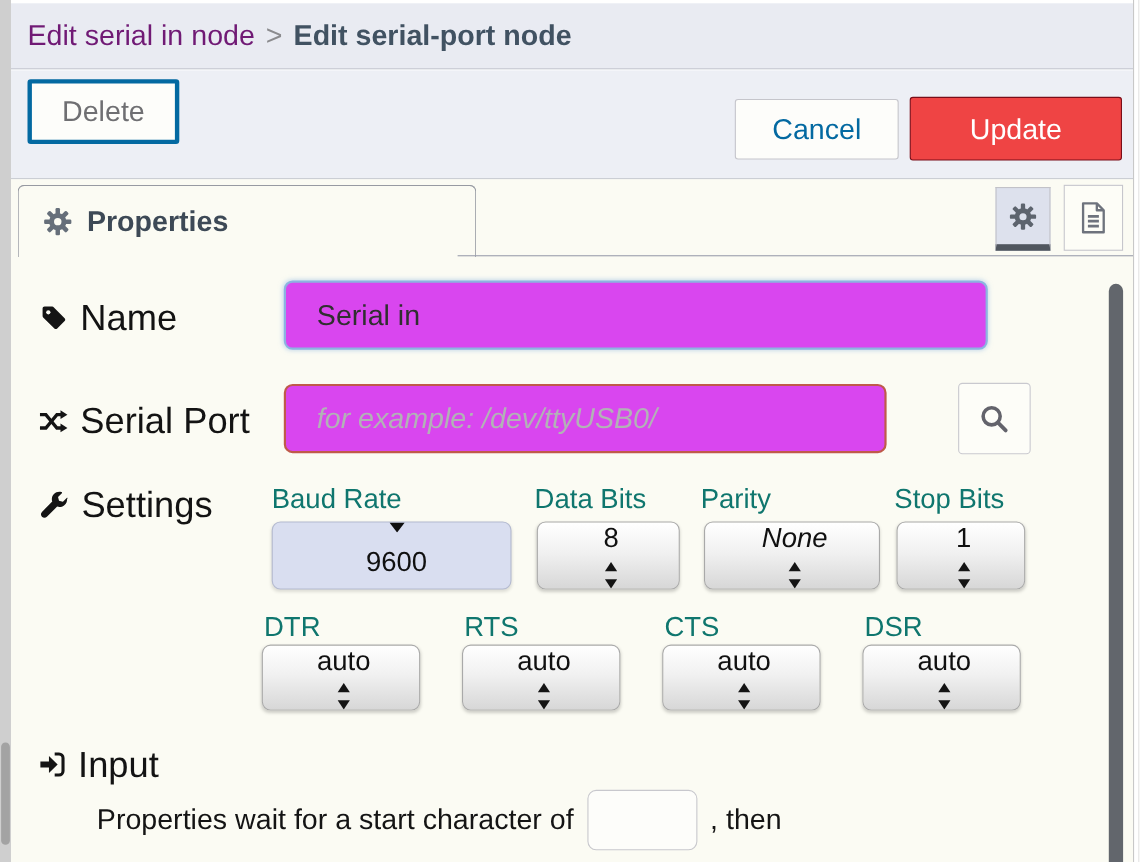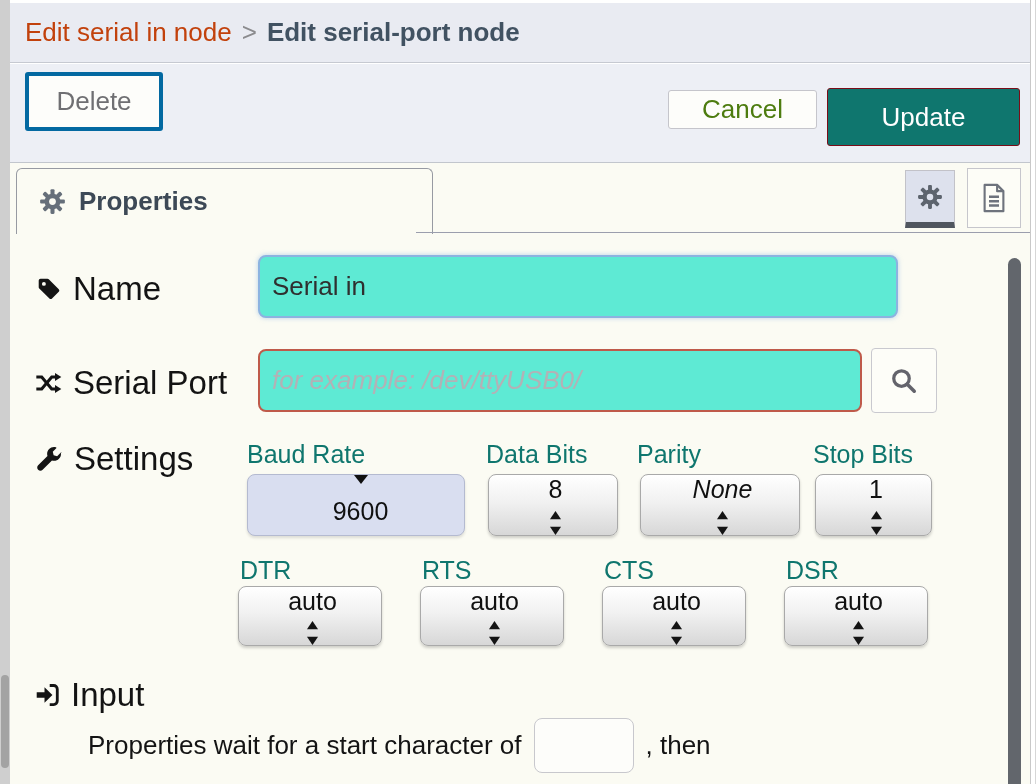--- a/index.html
+++ b/index.html
@@ -11,49 +11,49 @@
   .left-strip { position:absolute; left:0; top:0; width:10px; height:784px; background:#cfcfcf; }
   .left-strip-thumb { position:absolute; left:1px; top:675px; width:8px; height:93px; background:#a3a3a3; border-radius:4px; }
 
   
   .right-gutter { position:absolute; left:1030px; top:0; width:6px; height:784px; background:#ffffff; border-left:1px solid #c8c8c8; border-right:1px solid #d6d6d6; }
 
   .top-sliver { position:absolute; left:10px; top:0; width:1020px; height:3px; background:#ffffff; }
 
   
   .tray-header { position:absolute; left:10px; top:3px; width:1020px; height:60px; background:#e9ebf2; border-bottom:1px solid #c6c9d1; display:flex; align-items:center; padding-left:15px; font-size:26px; }
-  .bc-parent { color:#c2410c; }
+  .bc-parent { color:#701a75; }
   .bc-sep { color:#8b8b8e; margin:0 10px; }
   .bc-current { color:#415262; font-weight:bold; }
 
   
   .toolbar { position:absolute; left:10px; top:64px; width:1020px; height:99px; background:#edeff5; border-bottom:1px solid #c2c6cd; }
   .btn { position:absolute; display:flex; align-items:center; justify-content:center; font-size:26px; border-radius:3px; cursor:pointer; }
   .btn-delete { left:15px; top:8px; width:138px; height:59px; background:#fdfdfa; border:4px solid #0369a1; color:#6f6f72; }
-  .btn-cancel { left:658px; top:26px; width:149px; height:39px; background:#fdfdfa; border:1px solid #c5c5cb; color:#4d7c0f; }
-  .btn-update { left:817px; top:24px; width:193px; height:58px; background:#0f766e; border:1px solid #7a0d18; color:#ffffff; }
+  .btn-cancel { left:658px; top:26px; width:149px; height:55px; background:#fdfdfa; border:1px solid #c5c5cb; color:#0369a1; }
+  .btn-update { left:817px; top:24px; width:193px; height:58px; background:#ef4444; border:1px solid #7a0d18; color:#ffffff; }
 
   
   .panel { position:absolute; left:10px; top:163px; width:1020px; height:621px; background:#fbfbf3; }
 
   .tab-properties { position:absolute; left:6px; top:5px; width:417px; height:66px; background:#fbfbf3; border:1.5px solid #979aa2; border-bottom:none; border-radius:6px 6px 0 0; display:flex; align-items:center; gap:13px; padding-left:22px; cursor:pointer; }
   .tab-properties .tab-label { font-size:26px; font-weight:bold; color:#3d4956; }
   .tabstrip-line { position:absolute; left:406px; top:69px; width:614px; border-top:1.5px solid #9b9ead; }
 
   .icon-btn { position:absolute; display:flex; align-items:center; justify-content:center; cursor:pointer; }
   .btn-gear { left:895px; top:7px; width:50px; height:58px; background:#dde1ed; border:1px solid #c2c2c8; border-bottom:6px solid #50565f; }
   .btn-doc { left:957px; top:5px; width:54px; height:60px; background:#fdfdf7; border:1px solid #c6c6cc; }
 
   
   .flabel { position:absolute; display:flex; align-items:center; gap:11px; font-size:33px; color:#131313; }
   .collabel { position:absolute; font-size:25px; color:#0f766e; }
 
-  .text-input { position:absolute; font-family:"Liberation Sans",sans-serif; font-size:26px; color:#2f2f2f; background:#5eead4; border-radius:8px; padding:0 12px; outline:none; }
+  .text-input { position:absolute; font-family:"Liberation Sans",sans-serif; font-size:26px; color:#2f2f2f; background:#d946ef; border-radius:8px; padding:0 28px; outline:none; }
   .input-name { left:258px; top:255px; width:640px; height:63px; border:2px solid #8cb3e0; box-shadow:0 0 5px rgba(130,175,225,0.55); }
-  .input-serial { left:258px; top:349px; width:604px; height:63px; border:2px solid #bf5a4a; }
+  .input-serial { left:258px; top:349px; width:548px; height:63px; border:2px solid #bf5a4a; }
   .input-serial::placeholder { font-style:italic; color:#b2b2b6; opacity:1; }
 
   .btn-search { left:871px; top:348px; width:66px; height:65px; background:#fdfdf8; border:1px solid #c9c9cf; border-radius:4px; }
 
   .mselect { position:absolute; height:62px; display:flex; align-items:center; justify-content:space-between; padding:0 11px 0 16px; font-size:25px; color:#101010; border:1px solid #a9a9a9; border-radius:8px; background:linear-gradient(#ffffff 0%, #f1f1f1 45%, #d7d7d7 100%); box-shadow:0 2px 3px rgba(0,0,0,0.18); cursor:default;flex-direction:column; }
   .baud { left:247px; top:474px; width:218px; justify-content:flex-start; gap:13px; padding-left:20px; background:#d9def0; border:1px solid #b4bad0; box-shadow:0 2px 3px rgba(0,0,0,0.12); }
 
   .sel-databits { left:488px; top:474px; width:130px; }
   .sel-parity   { left:640px; top:474px; width:160px;font-style:italic; }
   .sel-stopbits { left:815px; top:474px; width:117px; }

